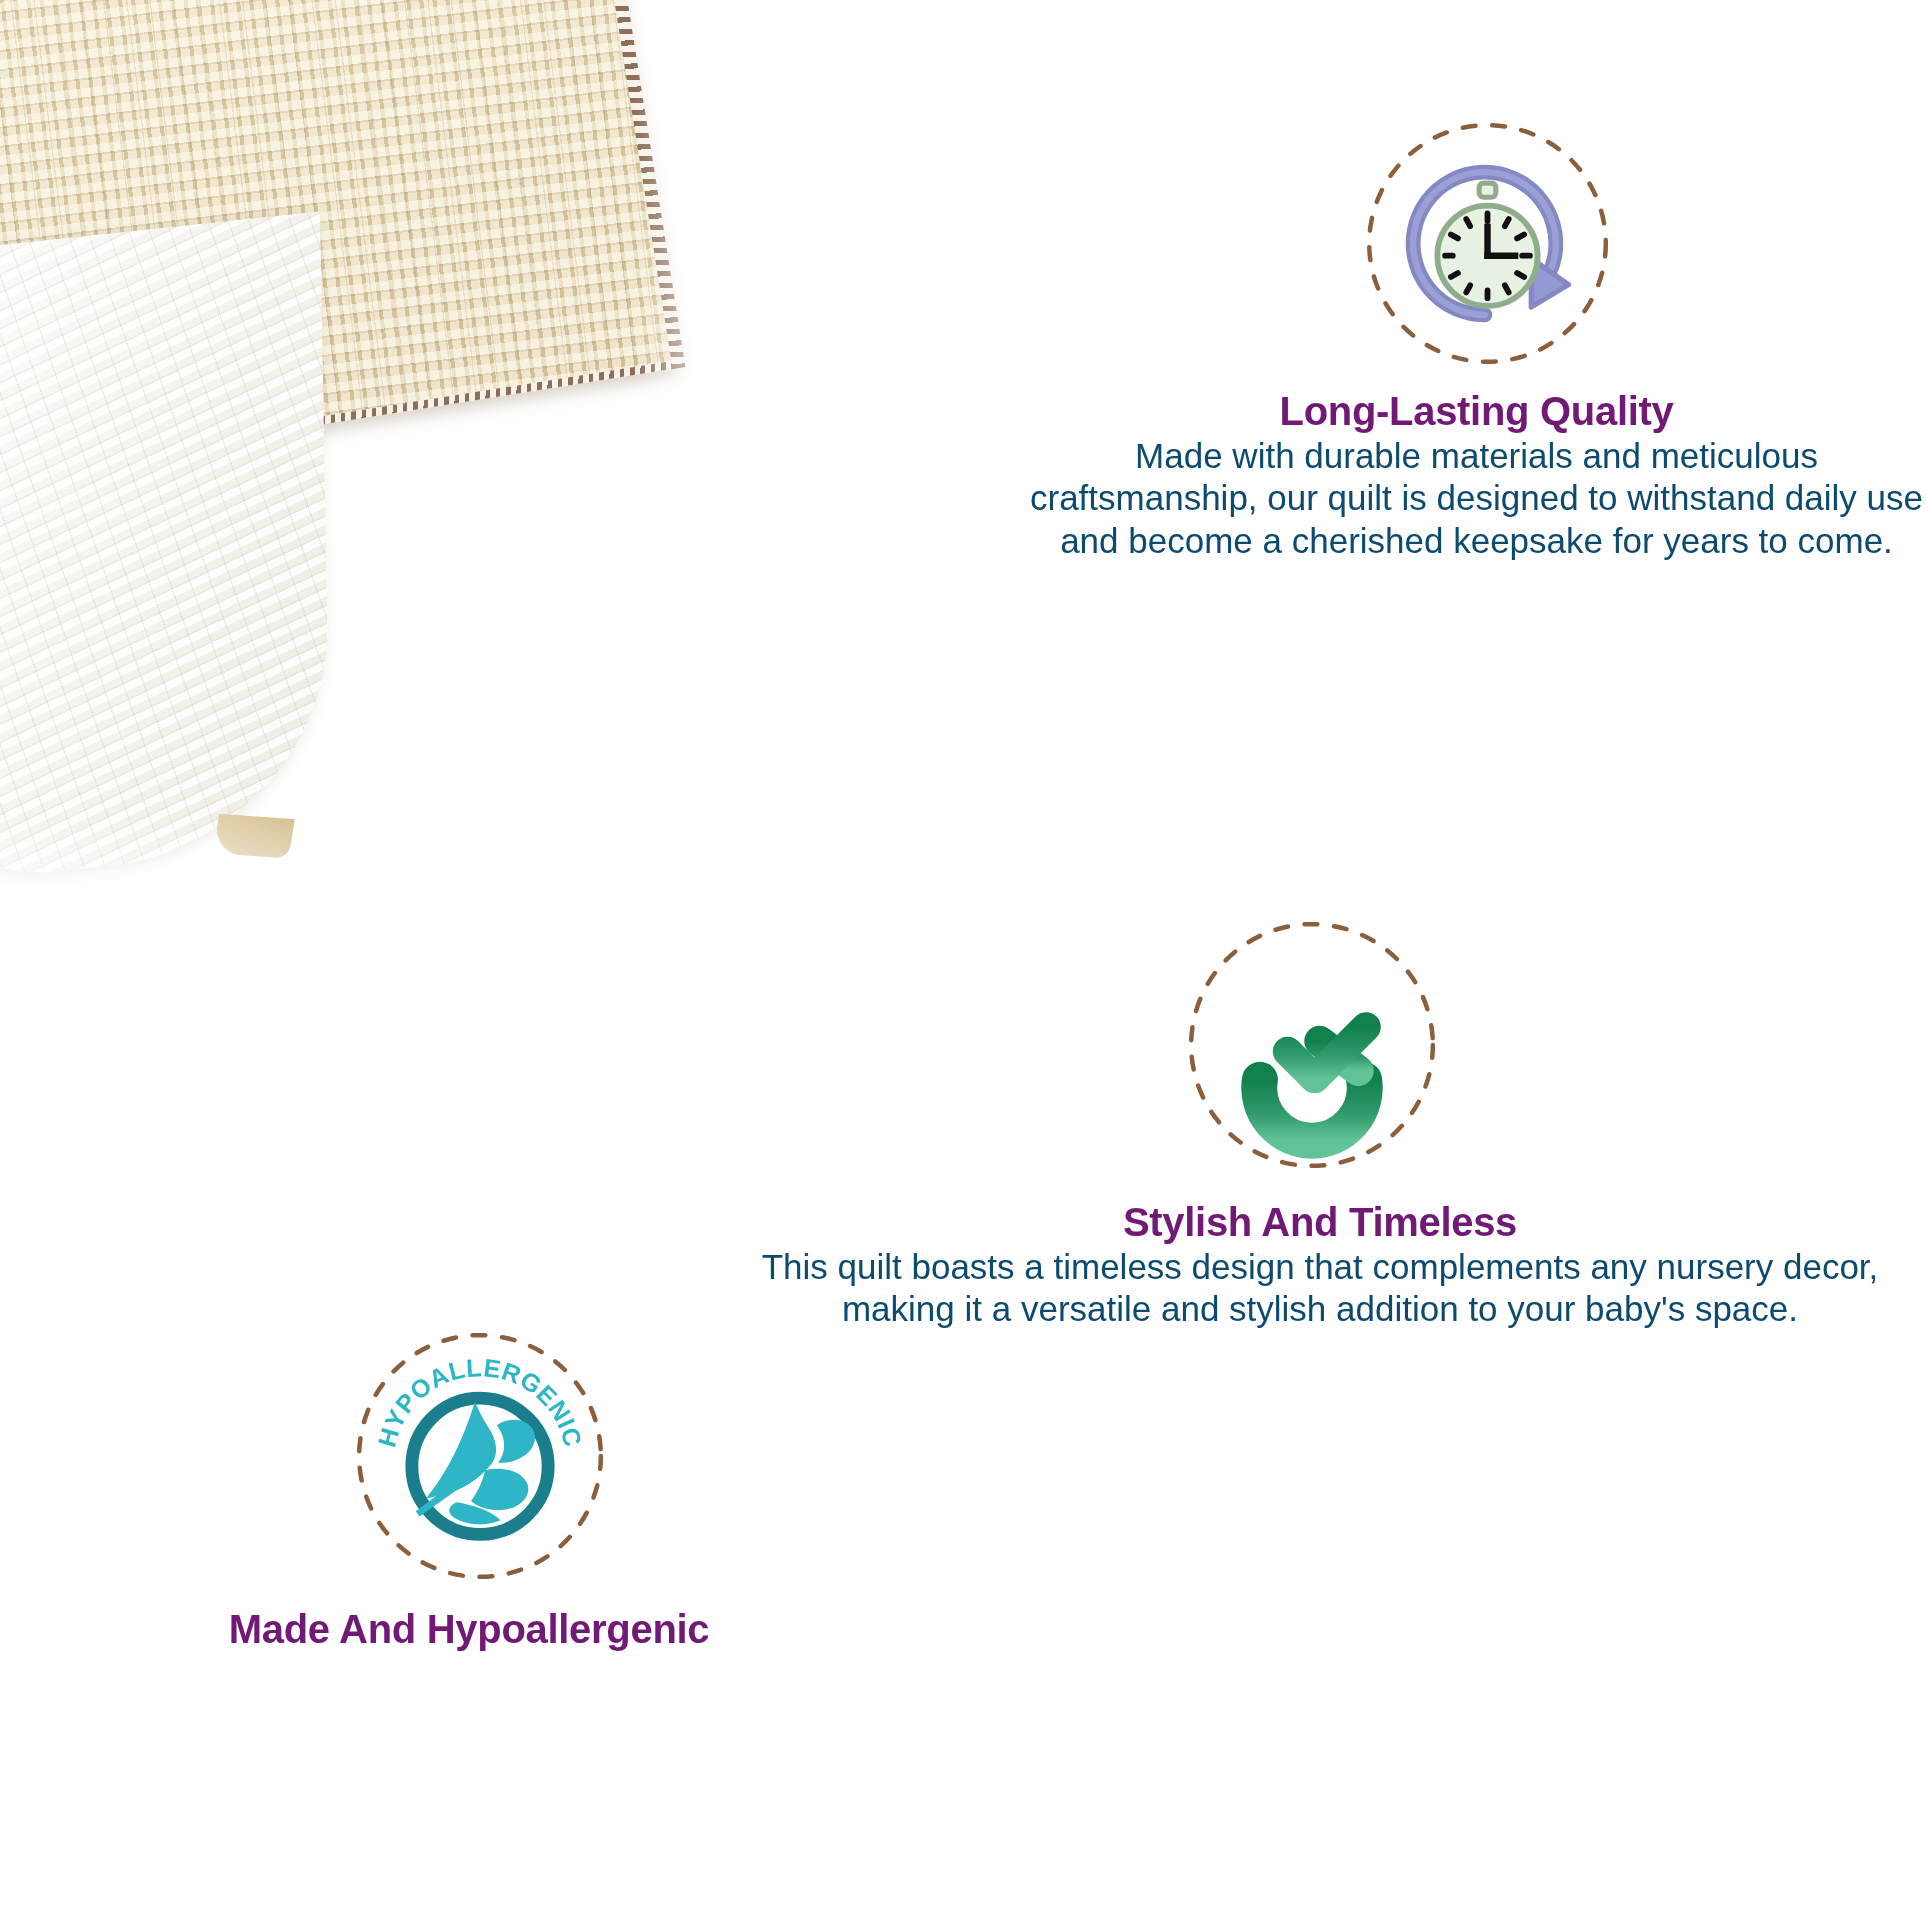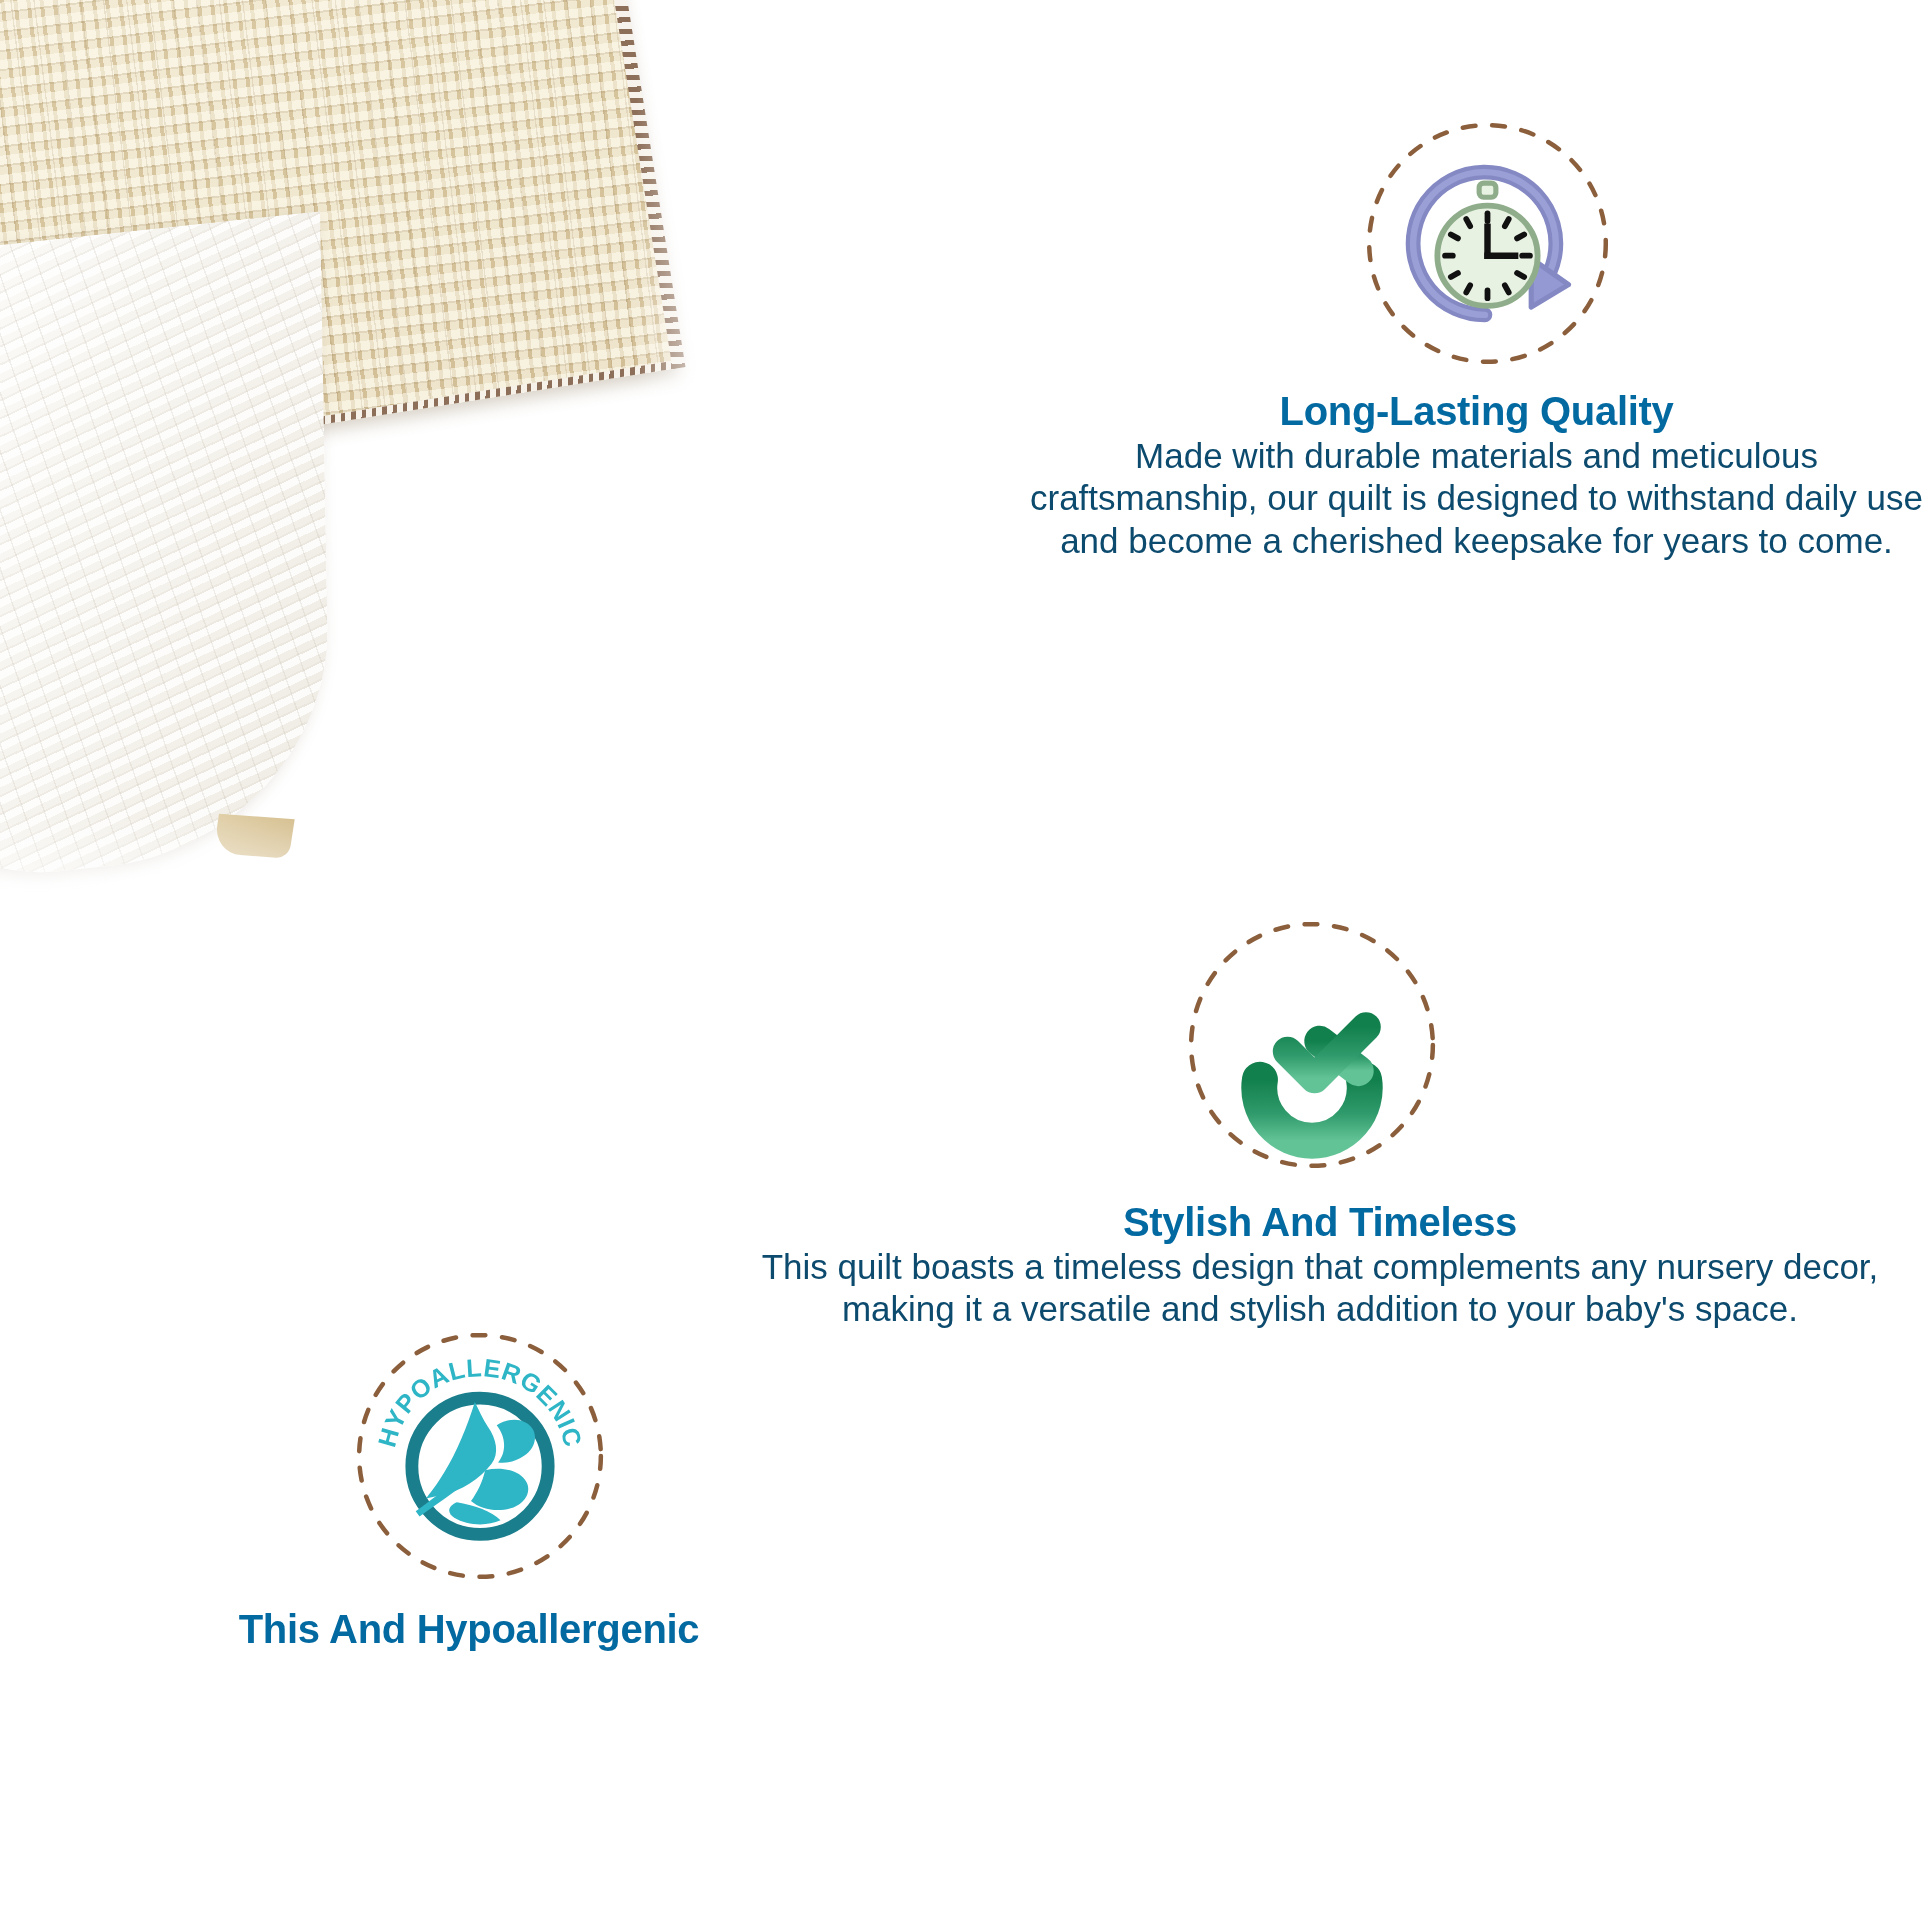--- a/index.html
+++ b/index.html
@@ -137,21 +137,21 @@
   .icon-circle svg { display: block; }
 
   .feature-text { position: absolute; text-align: center; }
 
   .feature-title {
     font-family: "Liberation Sans", sans-serif;
     font-weight: bold;
     font-size: 40px;
     line-height: 1.05;
     letter-spacing: -0.3px;
-    color: #0369a1;
+    color: #701a75;
     margin: 0 0 2.6px 0;
     white-space: nowrap;
   }
   .feature-desc {
     font-family: "Liberation Sans", sans-serif;
     font-weight: normal;
     font-size: 35px;
     line-height: 1.22;
     color: #0c4a6e;
     margin: 0;
@@ -295,16 +295,16 @@
         <path d="M 96 282 C 130 256 168 230 200 204 L 206 212 C 174 240 136 266 102 290 Z"></path>
       </g>
 
       <text font-family="Liberation Sans, sans-serif" font-size="39" font-weight="bold" fill="#2EB5C6" letter-spacing="1">
         <textPath href="#arcPath" startOffset="50%" text-anchor="middle">HYPOALLERGENIC</textPath>
       </text>
     </svg>
   </div>
 
   <div class="feature-text">
-    <h2 class="feature-title">This And Hypoallergenic</h2>
+    <h2 class="feature-title">Made And Hypoallergenic</h2>
   </div>
 </div>
 
 
 </body></html>

